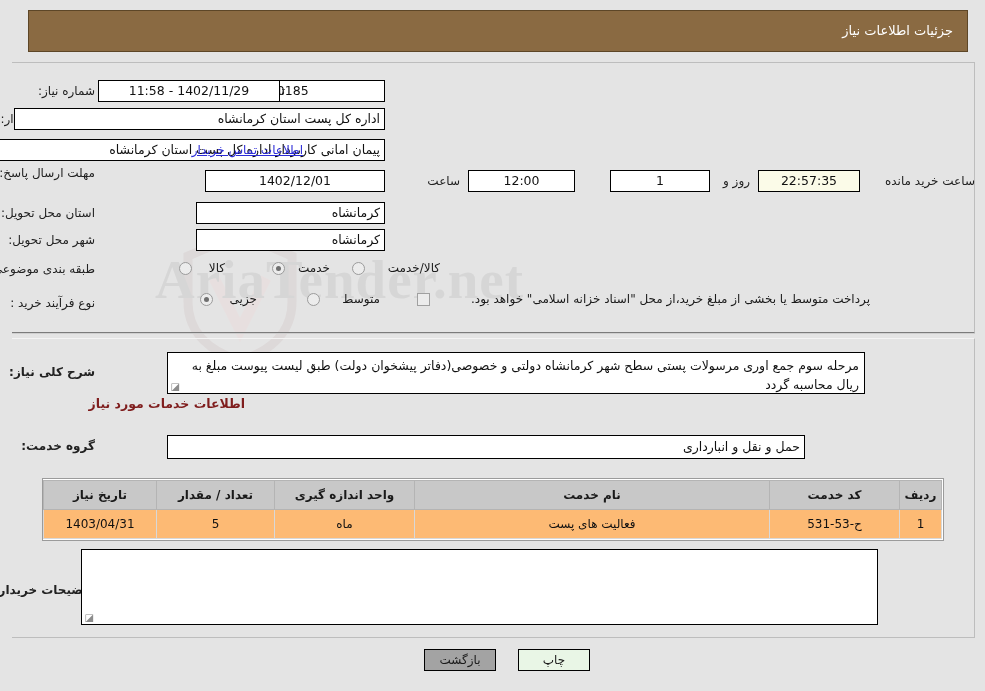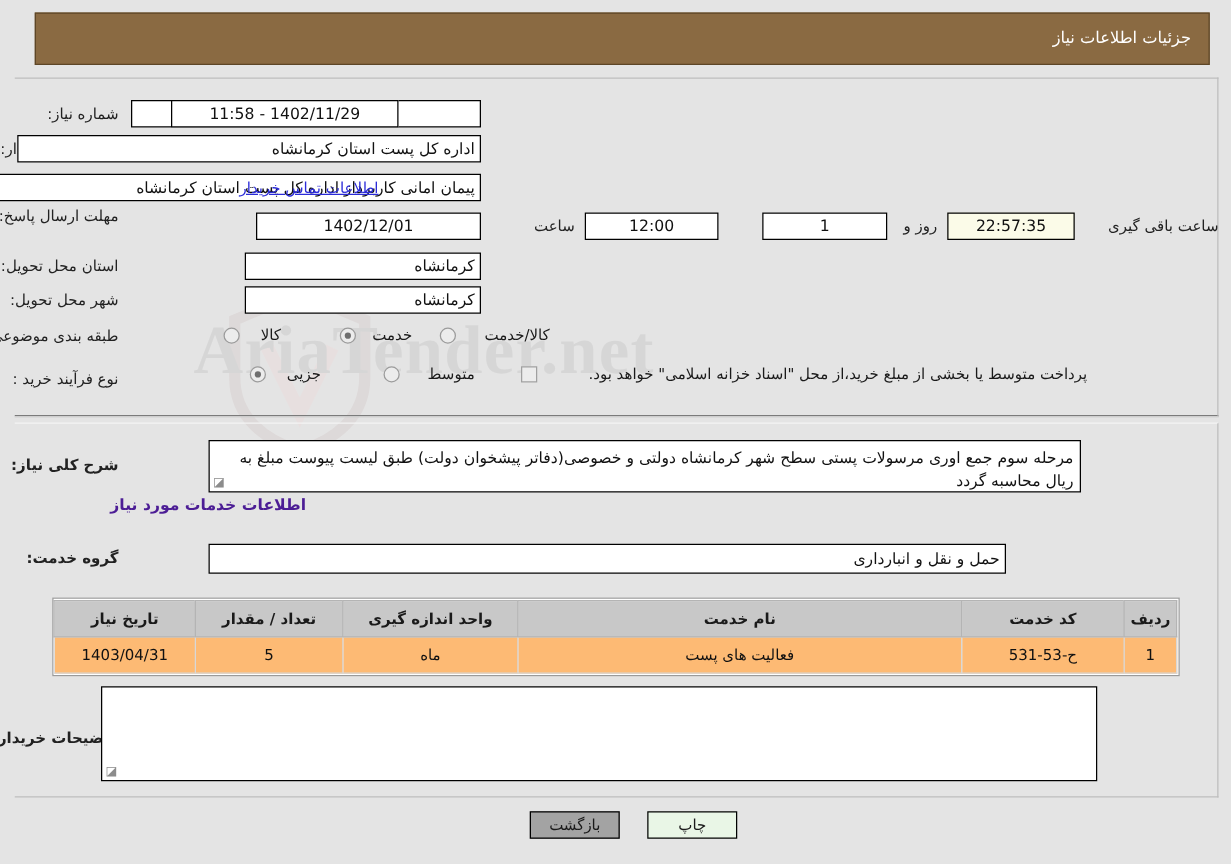--- a/index.html
+++ b/index.html
@@ -181,21 +181,21 @@
     color: #8c8c8c;
     font-size: 10px;
     line-height: 10px;
     direction: ltr;
   }
 
   .section-head {
     position: absolute;
     font-size: 12.5px;
     font-weight: bold;
-    color: #4c1d95;
+    color: #7f1d1d;
     white-space: nowrap;
     z-index: 2;
   }
   .bold-lbl { font-weight: bold; }
 
   
   .tbl-wrap {
     position: absolute;
     left: 42px; top: 478px;
     width: 902px;
@@ -260,37 +260,37 @@
   <div class="header-bar">
     <div class="header-title">جزئیات اطلاعات نیاز</div>
   </div>
 
   <div class="panel panel-top"></div>
 
   <div class="lbl" style="right:890px; top:84px;">شماره نیاز:</div>
   <div class="fld center" style="right:600px; top:80px; width:280px;">1102003180000185</div>
 
   <div class="lbl" style="right:700px; top:84px;">تاریخ و ساعت اعلان عمومی:</div>
-  <div class="fld center" style="right:666px; top:80px; width:182px;">1402/11/29 - 11:58</div>
+  <div class="fld center" style="right:705px; top:80px; width:182px;">1402/11/29 - 11:58</div>
 
   <div class="lbl" style="right:890px; top:112px;">نام دستگاه خریدار:</div>
   <div class="fld right" style="right:600px; top:108px; width:371px;">اداره کل پست استان کرمانشاه</div>
 
   <div class="lbl" style="right:890px; top:143px;">ایجاد کننده درخواست:</div>
   <div class="fld right" style="right:600px; top:139px; width:456px;">پیمان امانی کاربرداز اداره کل پست استان کرمانشاه</div>
   <div class="link" style="right:682px; top:143px;text-decoration:underline;">اطلاعات تماس خریدار</div>
 
   <div class="lbl" style="right:890px; top:166px; width:88px; text-align:right;">مهلت ارسال پاسخ: تا تاریخ:</div>
   <div class="fld center" style="right:600px; top:170px; width:180px;">1402/12/01</div>
   <div class="lbl" style="right:525px; top:174px;">ساعت</div>
   <div class="fld center" style="right:410px; top:170px; width:107px;">12:00</div>
   <div class="fld center" style="right:275px; top:170px; width:100px;">1</div>
   <div class="lbl" style="right:235px; top:174px;">روز و</div>
   <div class="fld timer" style="right:125px; top:170px; width:102px;">22:57:35</div>
-  <div class="lbl" style="right:10px; top:174px;">ساعت باقی گیری</div>
+  <div class="lbl" style="right:10px; top:174px;">ساعت خرید مانده</div>
 
   <div class="lbl" style="right:890px; top:206px;">استان محل تحویل:</div>
   <div class="fld right" style="right:600px; top:202px; width:189px;">کرمانشاه</div>
 
   <div class="lbl" style="right:890px; top:233px;">شهر محل تحویل:</div>
   <div class="fld right" style="right:600px; top:229px; width:189px;">کرمانشاه</div>
 
   <div class="lbl" style="right:890px; top:262px;">طبقه بندی موضوعی:</div>
 
   <div class="radio" style="right:793px; top:262px;"></div>

